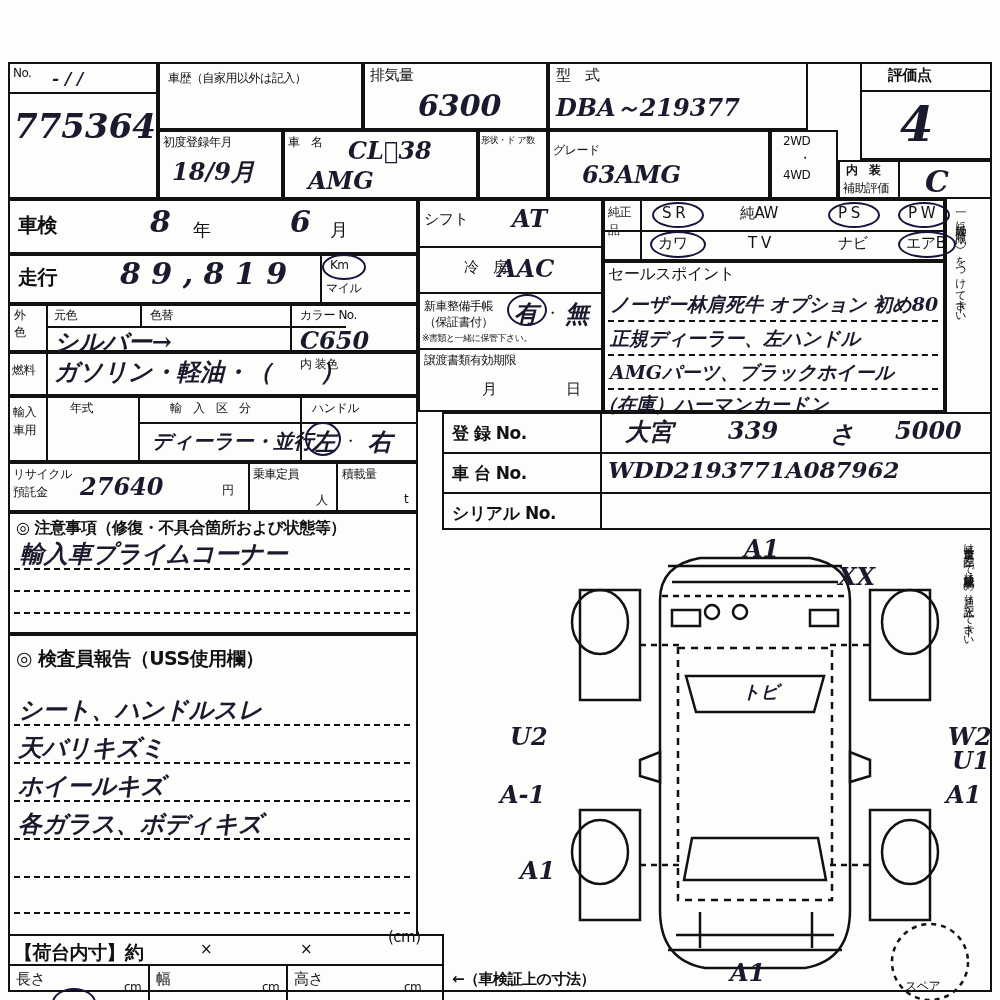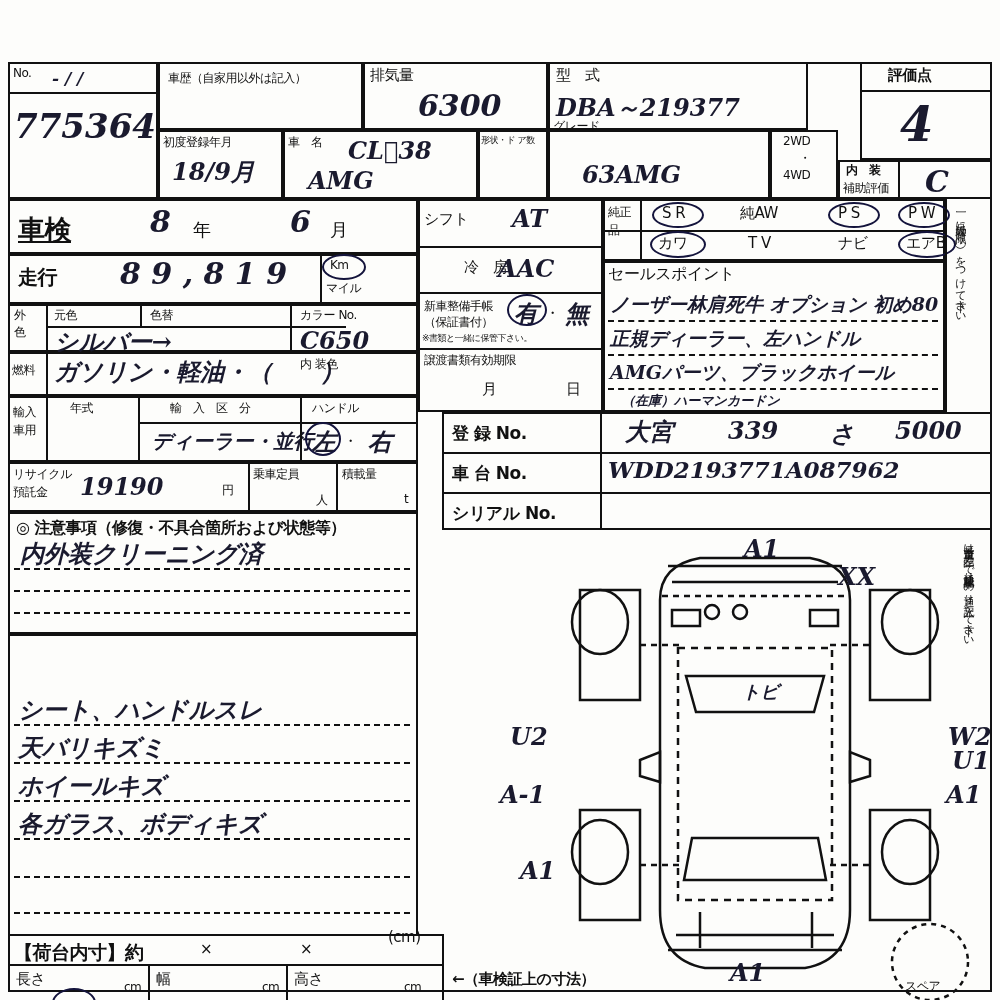--- a/index.html
+++ b/index.html
@@ -105,36 +105,36 @@
 
   <div class="box" style="left:283px; top:130px; width:195px; height:69px;"></div>
   <div class="lbl sm" style="left:288px; top:134px;">車　名</div>
   <div class="hw mid" style="left:348px; top:136px;">CL゙38</div>
   <div class="hw mid" style="left:308px; top:166px;">AMG</div>
 
   <div class="box" style="left:478px; top:130px; width:70px; height:69px;"></div>
   <div class="lbl xs" style="left:481px; top:134px; font-size:9px;">形状・ド ア数</div>
 
   <div class="box" style="left:548px; top:130px; width:222px; height:69px;"></div>
-  <div class="lbl sm" style="left:553px; top:118px;">グレード</div>
+  <div class="lbl sm" style="left:553px; top:142px;">グレード</div>
   <div class="hw mid" style="left:582px; top:160px;">63AMG</div>
 
   <div class="box" style="left:770px; top:130px; width:68px; height:69px;"></div>
   <div class="lbl sm" style="left:783px; top:134px;">2WD</div>
   <div class="lbl sm" style="left:799px; top:150px;">・</div>
   <div class="lbl sm" style="left:783px; top:168px;">4WD</div>
 
   <div class="box" style="left:838px; top:160px; width:154px; height:39px;"></div>
   <div class="line vline" style="left:898px; top:160px; height:39px;"></div>
   <div class="lbl sm bold" style="left:846px; top:162px;">内　装</div>
   <div class="lbl xs" style="left:843px; top:180px;">補助評価</div>
   <div class="hw" style="left:925px; top:164px; font-size:30px;">C</div>
 
   <div class="box" style="left:8px; top:199px; width:410px; height:55px;"></div>
-  <div class="lbl bold" style="left:18px; top:212px; font-size:27px;text-decoration:underline;">車検</div>
+  <div class="lbl bold" style="left:18px; top:212px; font-size:20px;">車検</div>
   <div class="hw" style="left:150px; top:204px; font-size:30px;">8</div>
   <div class="lbl" style="left:193px; top:218px; font-size:18px;">年</div>
   <div class="hw" style="left:290px; top:204px; font-size:30px;">6</div>
   <div class="lbl" style="left:330px; top:218px; font-size:18px;">月</div>
 
   <div class="box" style="left:8px; top:254px; width:410px; height:50px;"></div>
   <div class="lbl bold" style="left:18px; top:264px; font-size:20px;">走行</div>
   <div class="hw" style="left:120px; top:256px; font-size:30px;">8 9 , 8 1 9</div>
   <div class="line vline" style="left:320px; top:254px; height:50px;"></div>
   <div class="lbl xs" style="left:330px; top:258px;">Km</div>
@@ -171,37 +171,38 @@
   <div class="line vline" style="left:300px; top:396px; height:66px;"></div>
   <div class="lbl sm" style="left:312px; top:400px;">ハンドル</div>
   <div class="hw mid" style="left:312px; top:426px;">左</div>
   <div class="lbl" style="left:343px; top:432px;">・</div>
   <div class="hw mid" style="left:368px; top:426px;">右</div>
   <div class="circle" style="left:305px; top:422px; width:36px; height:34px;"></div>
 
   <div class="box" style="left:8px; top:462px; width:410px; height:50px;"></div>
   <div class="lbl xs" style="left:13px; top:466px;">リサイクル</div>
   <div class="lbl xs" style="left:13px; top:484px;">預託金</div>
-  <div class="hw mid" style="left:80px; top:472px;">19190</div>
+  <div class="hw mid" style="left:80px; top:472px;">27640</div>
   <div class="lbl sm" style="left:222px; top:482px;">円</div>
   <div class="line vline" style="left:248px; top:462px; height:50px;"></div>
   <div class="lbl sm" style="left:253px; top:466px;">乗車定員</div>
   <div class="lbl sm" style="left:316px; top:492px;">人</div>
   <div class="line vline" style="left:336px; top:462px; height:50px;"></div>
   <div class="lbl sm" style="left:342px; top:466px;">積載量</div>
   <div class="lbl sm" style="left:404px; top:492px;">t</div>
 
   <div class="box" style="left:8px; top:512px; width:410px; height:122px;"></div>
   <div class="lbl bold" style="left:16px; top:518px; font-size:16px;">◎ 注意事項（修復・不具合箇所および状態等）</div>
   <div class="dashed-h" style="left:14px; top:568px; width:396px;"></div>
   <div class="dashed-h" style="left:14px; top:590px; width:396px;"></div>
   <div class="dashed-h" style="left:14px; top:612px; width:396px;"></div>
-  <div class="hw mid" style="left:20px; top:538px;">内外装クリーニング済</div>
+  <div class="hw mid" style="left:20px; top:538px;">輸入車プライムコーナー</div>
 
   <div class="box" style="left:8px; top:634px; width:410px; height:300px; border-bottom:none;"></div>
+  <div class="lbl bold" style="left:16px; top:646px; font-size:19px;">◎ 検査員報告（USS使用欄）</div>
   <div class="dashed-h" style="left:14px; top:724px; width:396px;"></div>
   <div class="dashed-h" style="left:14px; top:762px; width:396px;"></div>
   <div class="dashed-h" style="left:14px; top:800px; width:396px;"></div>
   <div class="dashed-h" style="left:14px; top:838px; width:396px;"></div>
   <div class="dashed-h" style="left:14px; top:876px; width:396px;"></div>
   <div class="dashed-h" style="left:14px; top:912px; width:396px;"></div>
   <div class="hw mid" style="left:18px; top:694px;">シート、ハンドルスレ</div>
   <div class="hw mid" style="left:18px; top:732px;">天バリキズミ</div>
   <div class="hw mid" style="left:18px; top:770px;">ホイールキズ</div>
   <div class="hw mid" style="left:18px; top:808px;">各ガラス、ボディキズ</div>
@@ -263,21 +264,21 @@
   <div class="circle" style="left:898px; top:231px; width:58px; height:27px;"></div>
 
   <div class="box" style="left:603px; top:261px; width:342px; height:151px;"></div>
   <div class="lbl" style="left:608px; top:264px; font-size:16px;">セールスポイント</div>
   <div class="dashed-h" style="left:608px; top:320px; width:330px;"></div>
   <div class="dashed-h" style="left:608px; top:354px; width:330px;"></div>
   <div class="dashed-h" style="left:608px; top:388px; width:330px;"></div>
   <div class="hw" style="left:610px; top:292px; font-size:19px;">ノーザー林肩死牛 オプション 初め80</div>
   <div class="hw" style="left:610px; top:326px; font-size:19px;">正規ディーラー、左ハンドル</div>
   <div class="hw" style="left:610px; top:360px; font-size:19px;">AMGパーツ、ブラックホイール</div>
-  <div class="hw" style="left:622px; top:392px; font-size:13px;">（在庫）ハーマンカードン</div>
+  <div class="hw" style="left:598px; top:392px; font-size:19px;">（在庫）ハーマンカードン</div>
 
   <div class="box" style="left:442px; top:412px; width:550px; height:118px;"></div>
   <div class="line vline" style="left:600px; top:412px; height:118px;"></div>
   <div class="line hline" style="left:442px; top:452px; width:550px;"></div>
   <div class="line hline" style="left:442px; top:492px; width:550px;"></div>
   <div class="lbl bold" style="left:452px; top:422px; font-size:17px;">登 録 No.</div>
   <div class="lbl bold" style="left:452px; top:462px; font-size:17px;">車 台 No.</div>
   <div class="lbl bold" style="left:452px; top:502px; font-size:17px;">シリアル No.</div>
   <div class="hw mid" style="left:625px; top:416px;">大宮</div>
   <div class="hw mid" style="left:728px; top:416px;">339</div>

